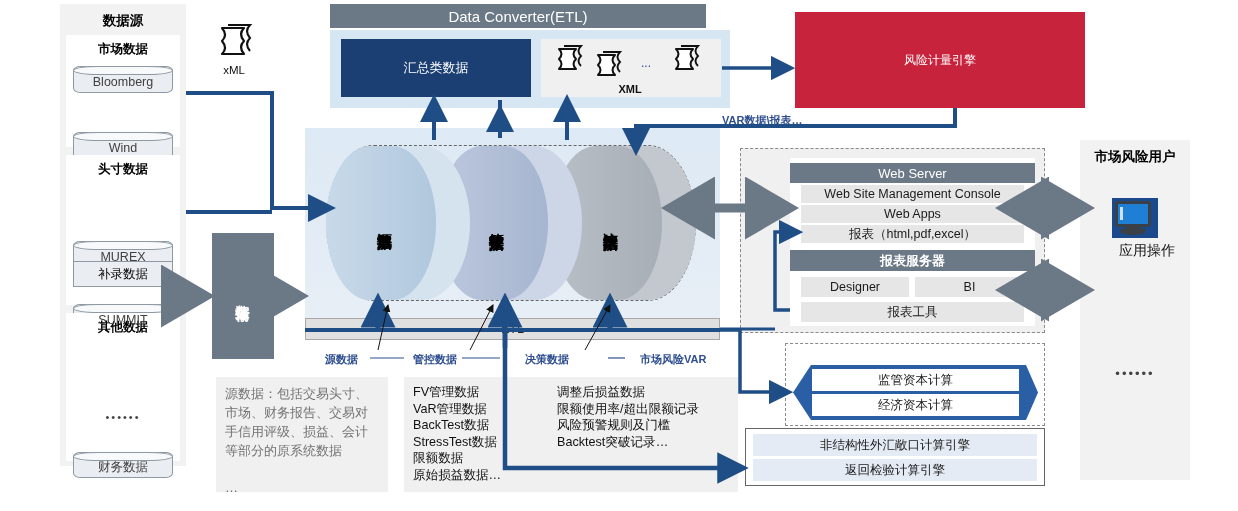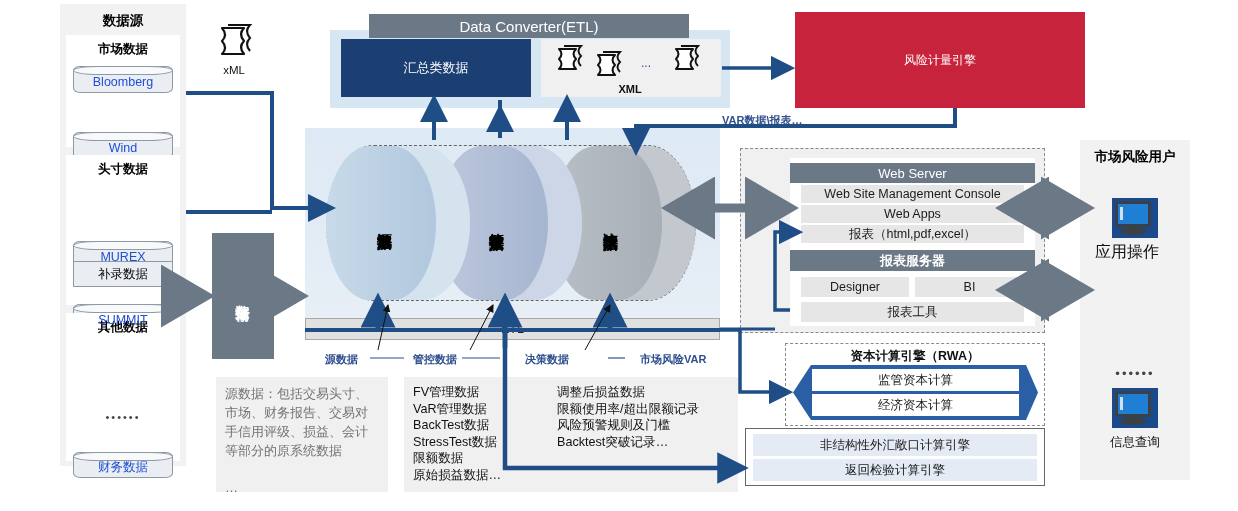--- a/index.html
+++ b/index.html
@@ -2,21 +2,21 @@
 <html><head>
 <meta charset="utf-8">
 <style>
   html,body{margin:0;padding:0;background:#fff;}
   body{font-family:"Liberation Sans","DejaVu Sans",sans-serif;}
   #canvas{position:relative;width:1238px;height:511px;background:#fff;overflow:hidden;}
   .abs{position:absolute;box-sizing:border-box;}
   .panel{background:#f2f2f2;}
   .whitebox{background:#ffffff;}
   .dbicon{position:relative;border:1px solid #8e99a3;border-radius:7px/5px;background:#eaeef3;
-          display:flex;align-items:center;justify-content:center;font-size:12.5px;color:#1d4ed8;}
+          display:flex;align-items:center;justify-content:center;font-size:12.5px;color:#404040;}
   .dbicon:before{content:"";position:absolute;left:-1px;right:-1px;top:-1px;height:9px;
           border:1px solid #8e99a3;border-radius:50%/100%;background:#f7f9fb;box-sizing:border-box;}
   .dbicon i{position:relative;z-index:2;font-style:normal;padding-top:5px;}
   .ttl{font-weight:bold;font-size:13.5px;color:#000;text-align:center;}
   .hdrbar{background:#6b7886;color:#fff;text-align:center;font-size:13px;display:flex;
           align-items:center;justify-content:center;}
   .greyrow{background:#e6e6e6;color:#1a1a1a;font-size:12.5px;display:flex;align-items:center;
            justify-content:center;}
   .bluerow{background:#e4ebf4;color:#1a1a1a;font-size:12.5px;display:flex;align-items:center;
            justify-content:center;}
@@ -79,21 +79,21 @@
     </svg>
   </div>
   <div class="abs" style="left:206px;top:64px;width:56px;text-align:center;font-size:11.5px;color:#111;">xML</div>
 
   <div class="abs" style="left:212px;top:233px;width:62px;height:126px;background:#6b7886;
               display:flex;align-items:center;justify-content:center;">
     <span class="vert" style="color:#fff;font-size:14px;">数据传输</span>
   </div>
 
   <div class="abs" style="left:330px;top:30px;width:400px;height:78px;background:#d6e6f2;"></div>
-  <div class="abs hdrbar" style="left:330px;top:14px;width:320px;height:24px;font-size:15px;margin-left:39px;">
+  <div class="abs hdrbar" style="left:330px;top:4px;width:376px;height:24px;font-size:15px;">
     <span>Data Converter(ETL)</span>
   </div>
   <div class="abs navybox" style="left:341px;top:39px;width:190px;height:58px;">
     <span>汇总类数据</span>
   </div>
   <div class="abs" style="left:541px;top:39px;width:180px;height:58px;background:#f0f0f0;"></div>
 
   <div class="abs" style="left:551px;top:44px;width:34px;height:32px;">
     <svg width="34" height="32" viewBox="0 0 34 32">
       <path d="M8 5 h17 q-5 5 0 10 q-5 5 0 10 h-17 q5 -5 0 -10 q5 -5 0 -10 z" fill="#fff" stroke="#111" stroke-width="2" stroke-linejoin="round"></path>
@@ -195,21 +195,20 @@
     <span>Designer</span>
     </div>
   <div class="abs greyrow" style="left:915px;top:277px;width:109px;height:20px;">
     <span>BI</span>
     </div>
   <div class="abs greyrow" style="left:801px;top:302px;width:223px;height:20px;">
     <span>报表工具</span>
     </div>
 
   <div class="abs dash" style="left:785px;top:343px;width:260px;height:83px;background:#fff;"></div>
-  <div class="abs" style="left:785px;top:348px;width:260px;text-align:center;font-size:12.5px;font-weight:bold;color:#111;">资本计算引擎（RWA）</div>
   <div class="abs" style="left:793px;top:365px;width:245px;height:55px;">
     <svg width="245" height="55" viewBox="0 0 245 55">
       <polygon points="18,0 233,0 245,27.5 233,55 18,55 0,27.5" fill="#2a5fa5"></polygon>
     </svg>
   </div>
   <div class="abs bluerow" style="left:812px;top:369px;width:207px;height:22px;background:#fff;">
     <span>监管资本计算</span>
     </div>
   <div class="abs bluerow" style="left:812px;top:394px;width:207px;height:22px;background:#fff;">
     <span>经济资本计算</span>
@@ -230,39 +229,26 @@
     <div class="mon" style="margin:0 auto;">
       <svg width="46" height="40" viewBox="0 0 46 40">
         <rect x="0" y="0" width="46" height="40" fill="#1a4a8c"></rect>
         <rect x="3" y="3" width="36" height="26" rx="3" fill="#3a4046"></rect>
         <rect x="6" y="6" width="30" height="20" fill="#1f7fd4"></rect>
         <rect x="8" y="9" width="3" height="13" fill="#cfe0f0"></rect>
         <ellipse cx="21" cy="33" rx="13" ry="4" fill="#3a4046"></ellipse>
         <rect x="17" y="29" width="8" height="4" fill="#3a4046"></rect>
       </svg>
     </div>
-    <div style="text-align:left;font-size:16px;color:#111;margin-top:4px;">应用操作</div>
+    <div style="text-align:right;font-size:14px;color:#111;margin-top:4px;">应用操作</div>
   </div>
 
 
   <div class="abs dots" style="left:1095px;top:366px;width:80px;font-size:13px;">••••••</div>
 
-  <div class="abs" style="left:1095px;top:388px;width:80px;">
-    <div class="mon" style="margin:0 auto;">
-      <svg width="46" height="40" viewBox="0 0 46 40">
-        <rect x="0" y="0" width="46" height="40" fill="#1a4a8c"></rect>
-        <rect x="3" y="3" width="36" height="26" rx="3" fill="#3a4046"></rect>
-        <rect x="6" y="6" width="30" height="20" fill="#1f7fd4"></rect>
-        <rect x="8" y="9" width="3" height="13" fill="#cfe0f0"></rect>
-        <ellipse cx="21" cy="33" rx="13" ry="4" fill="#3a4046"></ellipse>
-        <rect x="17" y="29" width="8" height="4" fill="#3a4046"></rect>
-      </svg>
-    </div>
-    <div style="text-align:center;font-size:12.5px;color:#111;margin-top:6px;">信息查询</div>
-  </div>
 
   <svg class="ov">
     <defs>
       <marker id="ab" markerWidth="7" markerHeight="7" refX="5.5" refY="3.5" orient="auto">
         <polygon points="0,0 7,3.5 0,7" fill="#1f4e87"></polygon>
       </marker>
       <marker id="ag" markerWidth="6" markerHeight="7" refX="5" refY="3.5" orient="auto">
         <polygon points="0,0 6,3.5 0,7" fill="#6b7886"></polygon>
       </marker>
       <marker id="agl" markerWidth="6" markerHeight="7" refX="1" refY="3.5" orient="auto-start-reverse">

